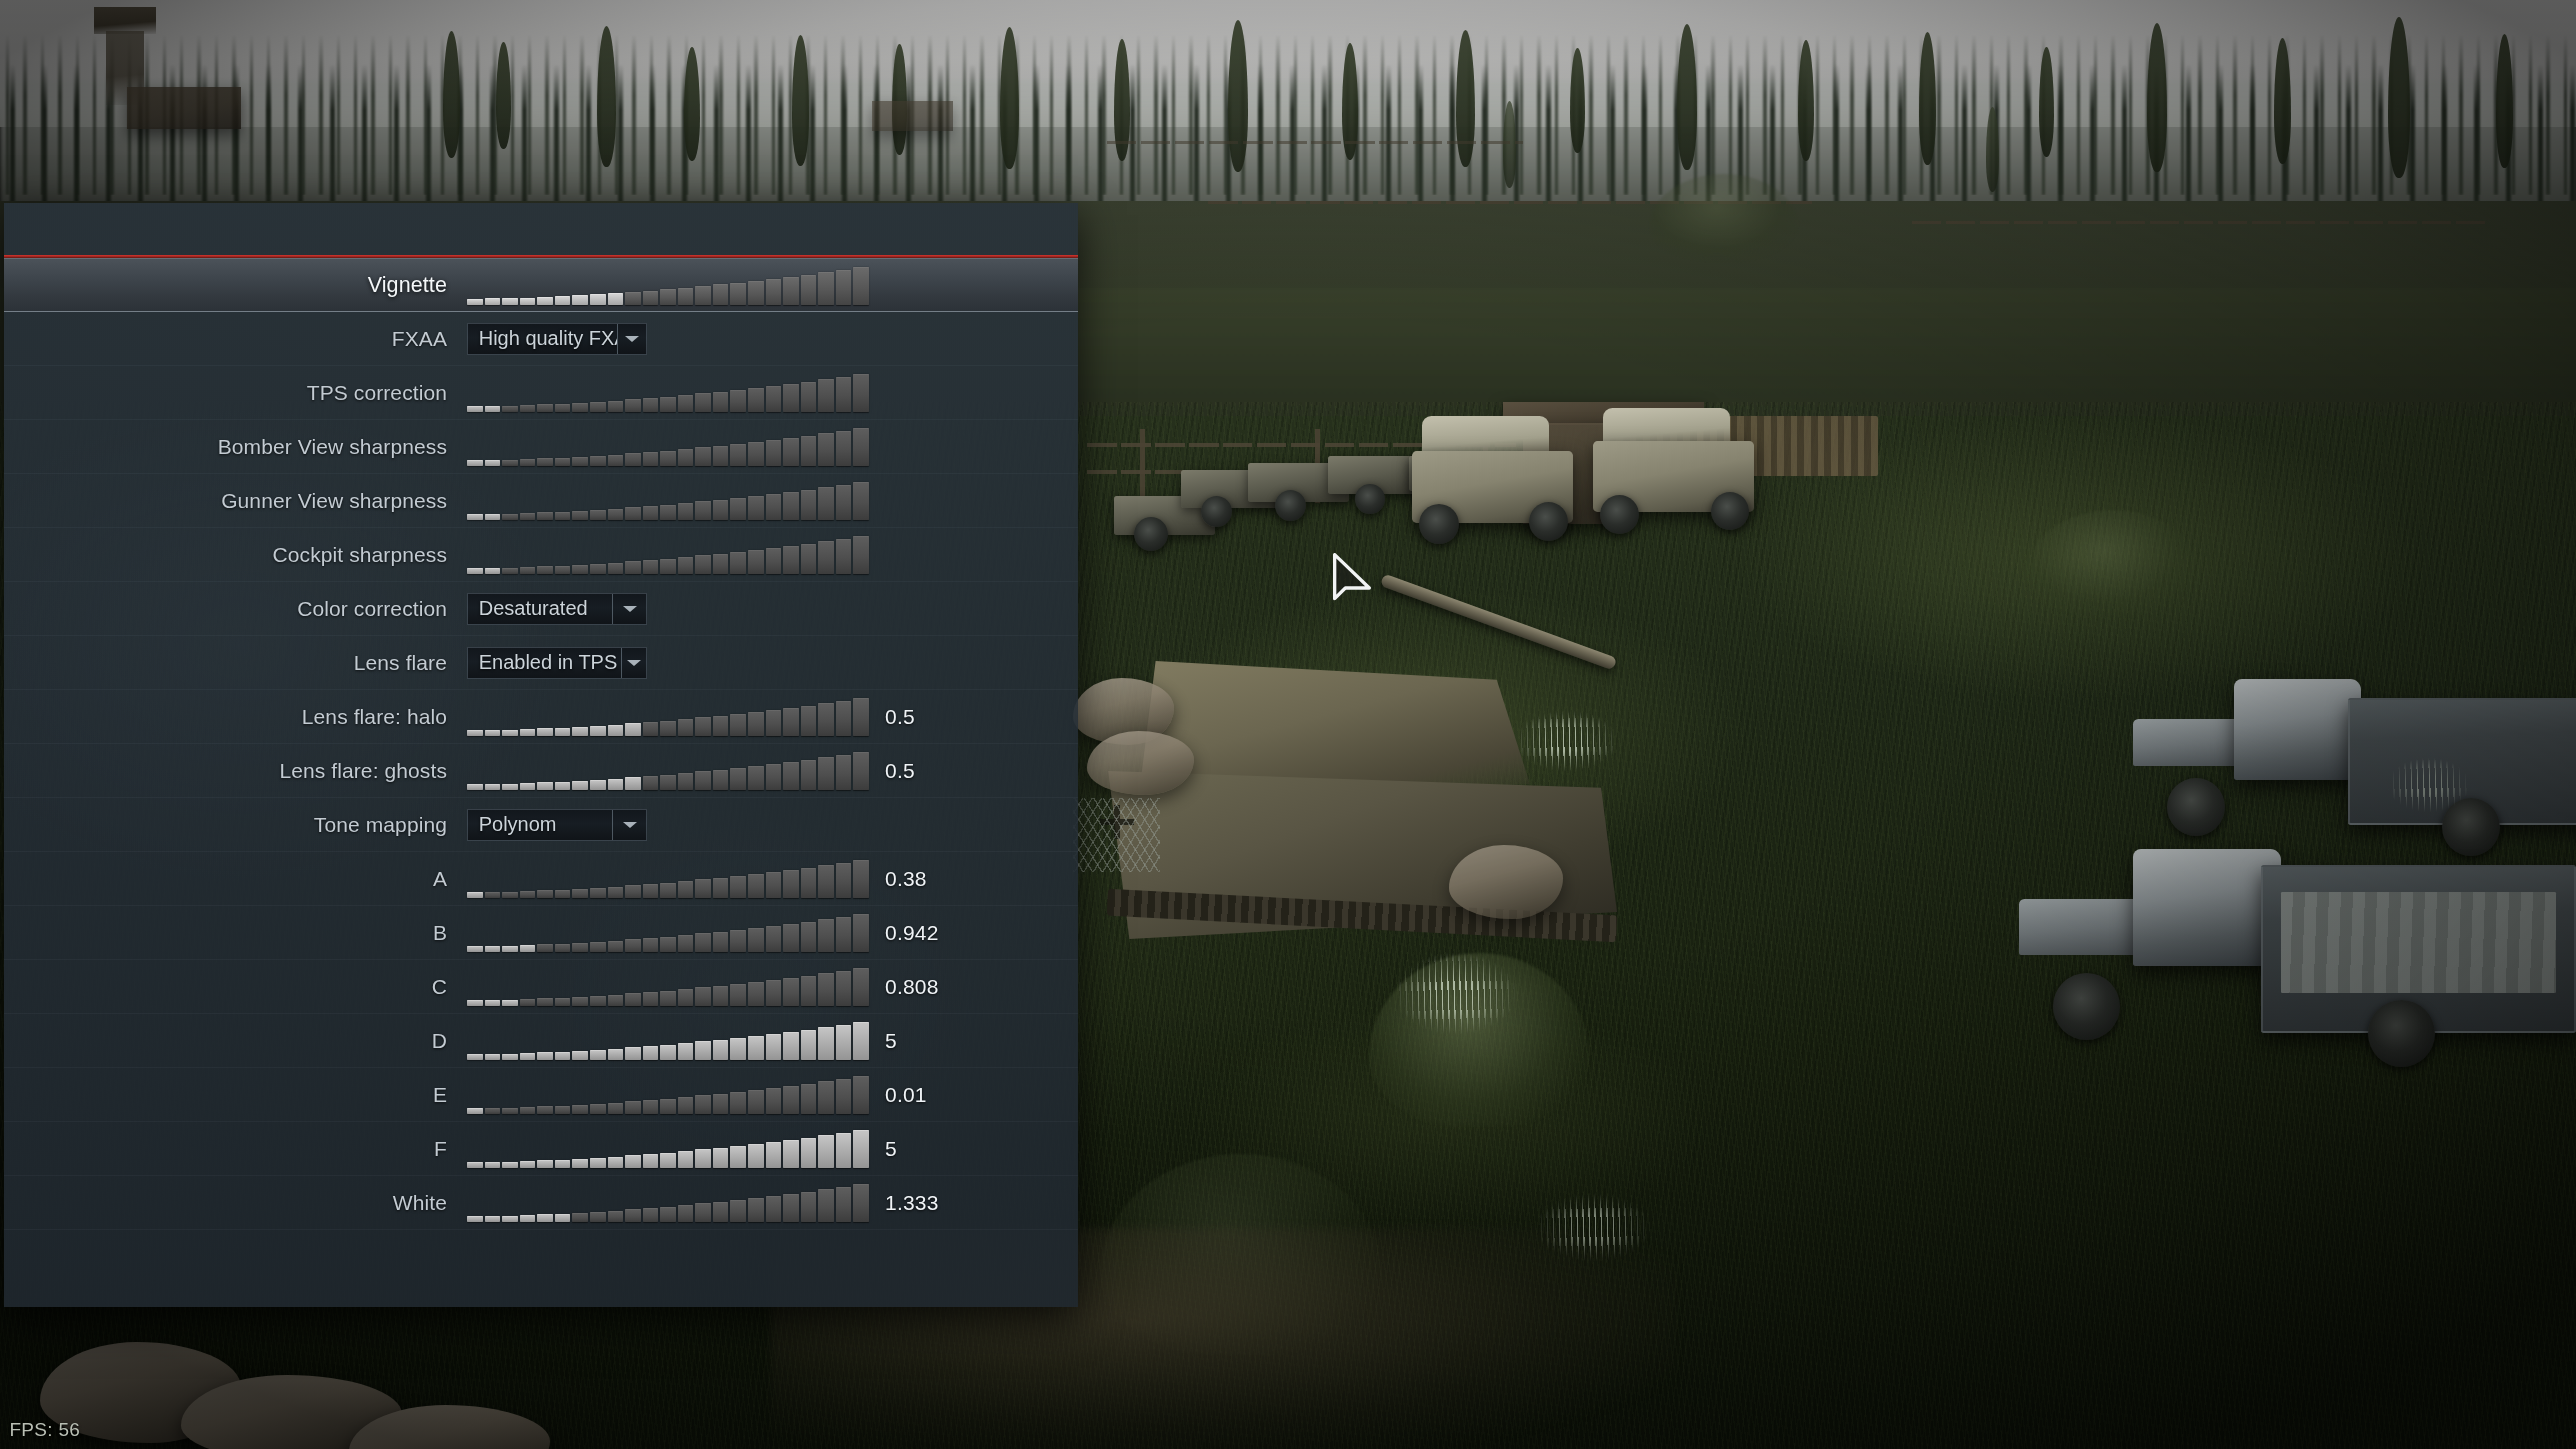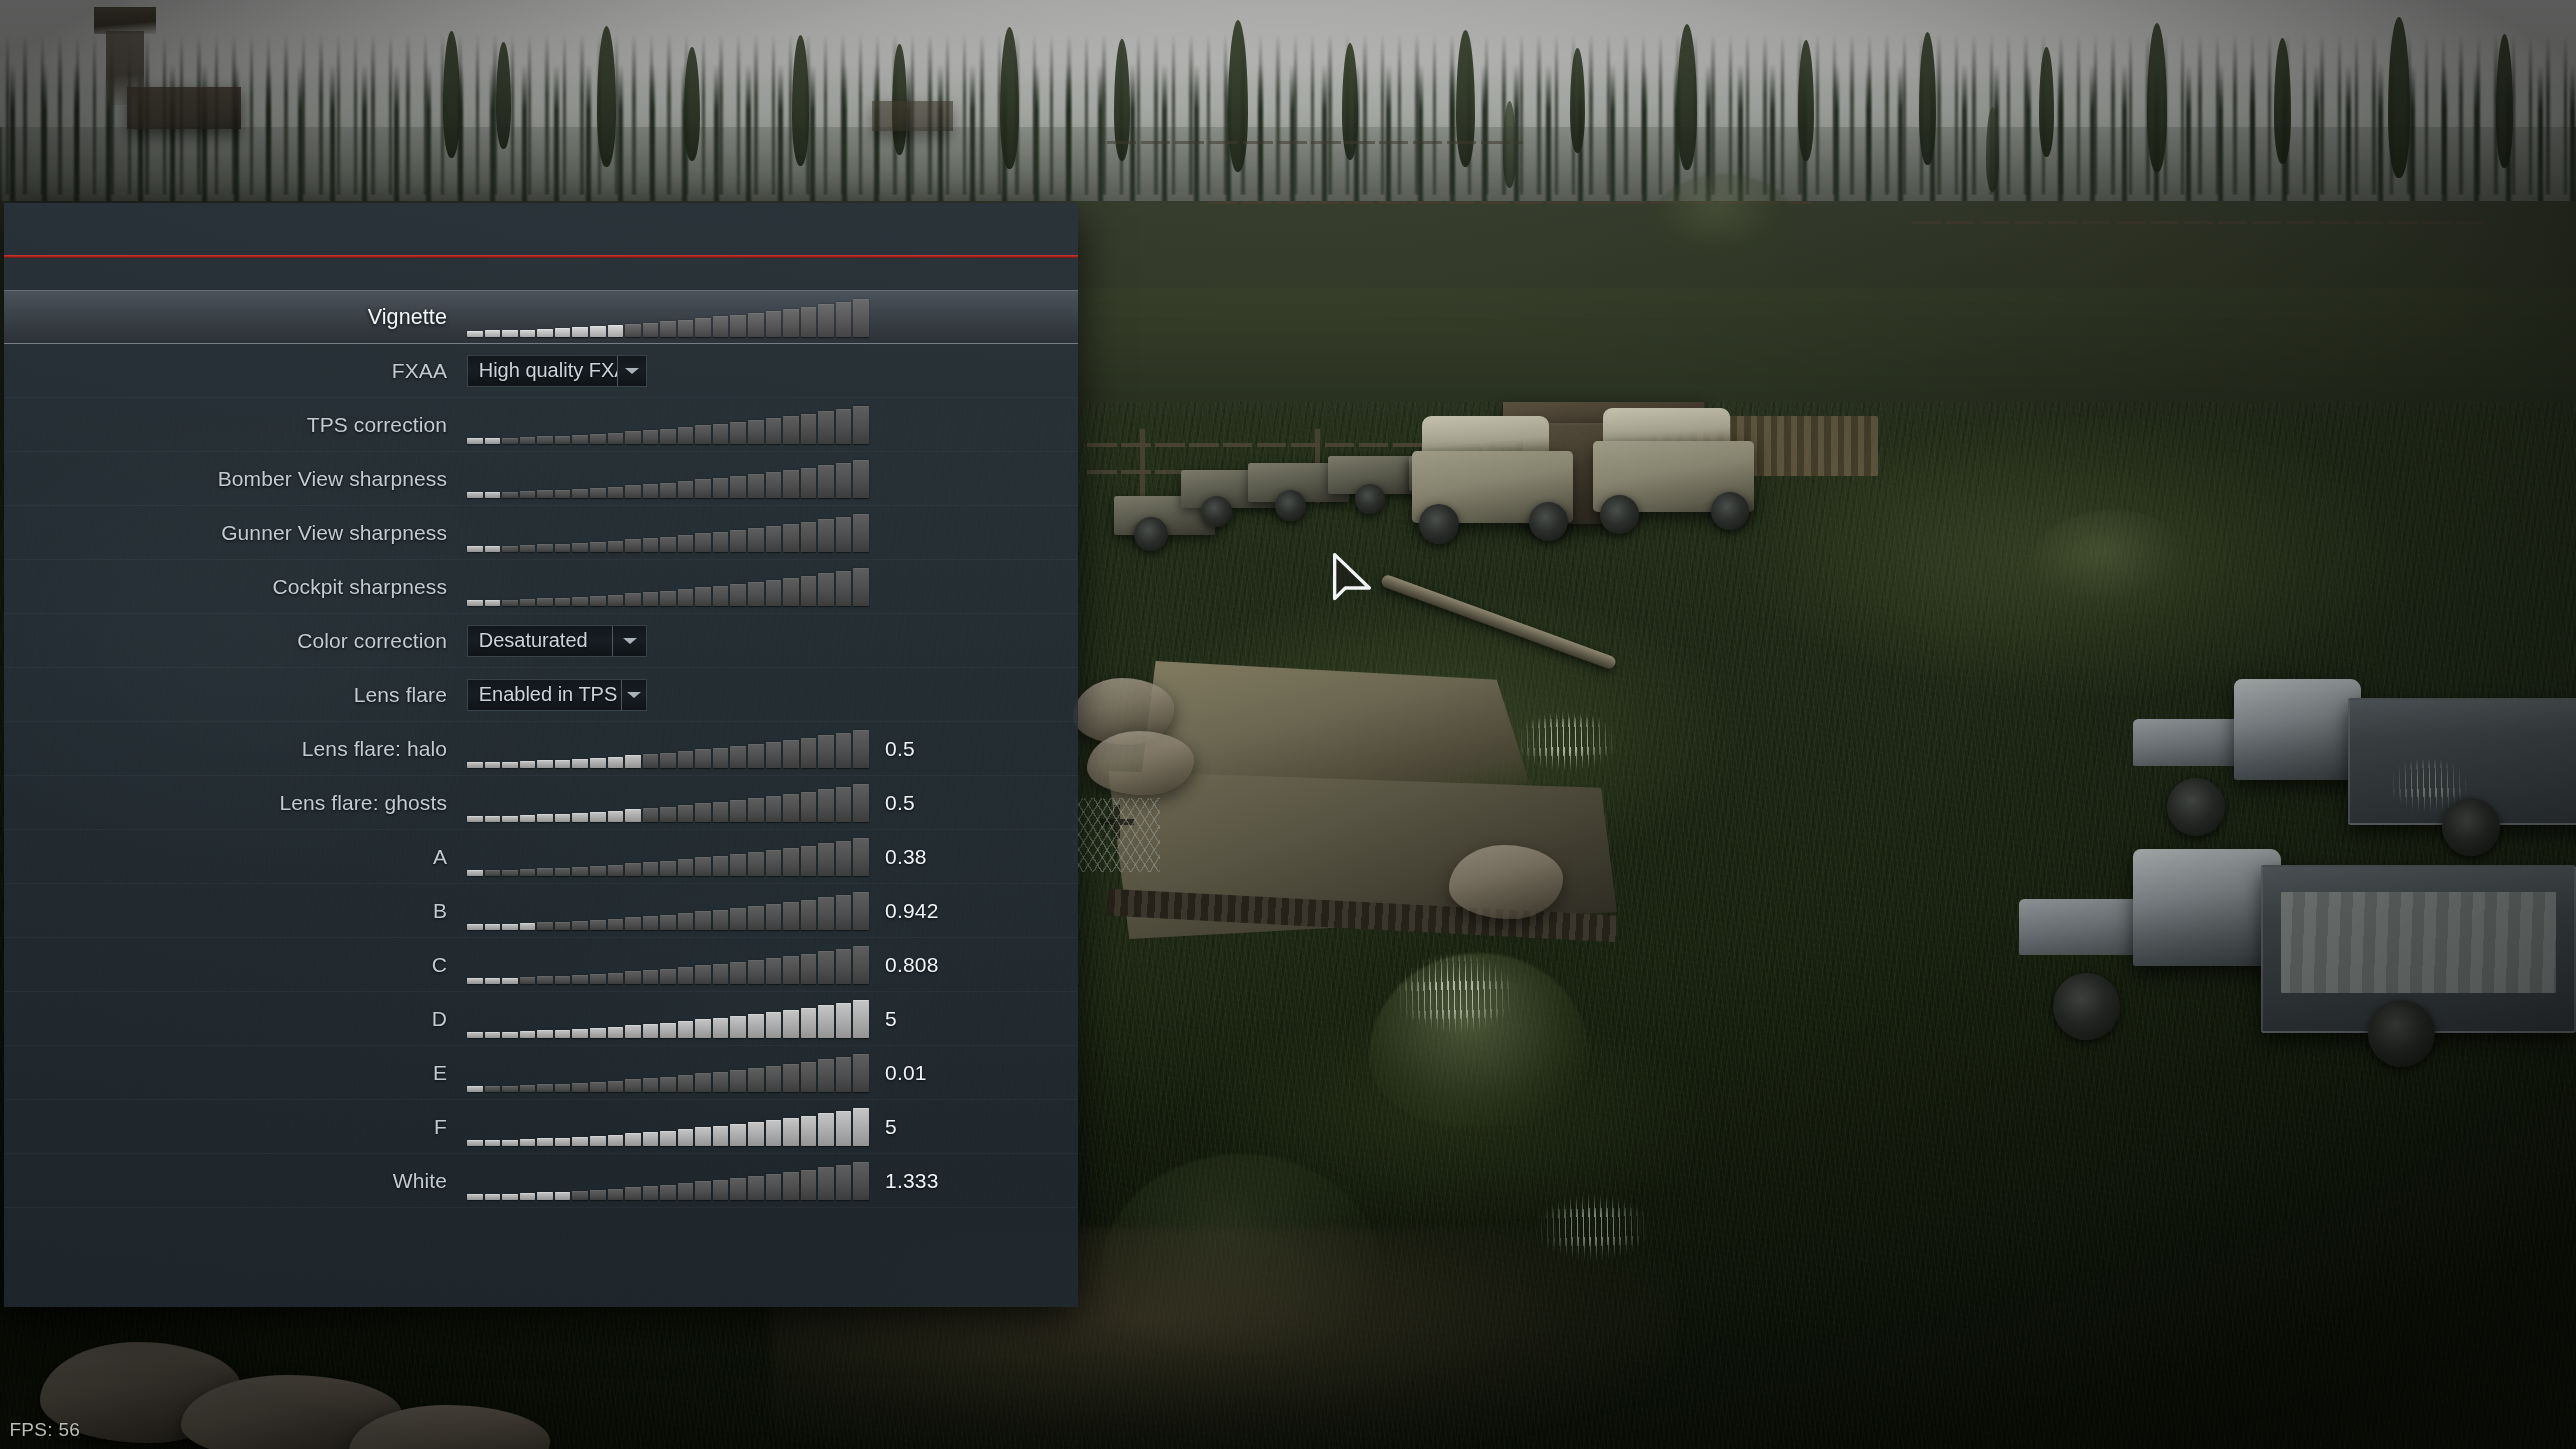--- a/index.html
+++ b/index.html
@@ -229,21 +229,21 @@
   }
   #closebtn {
     position:absolute; left:1005px; top:4px; width:62px; height:44px;
     border:0.7px solid rgba(150,166,180,.42);
     background:linear-gradient(180deg,rgba(88,104,120,.18) 0%,rgba(56,68,80,.30) 55%,rgba(120,138,154,.22) 100%);
     display:flex; align-items:center; justify-content:center;
   }
 
   
   #list {
-    position:absolute; left:0; top:55px; width:1074px; height:991px; overflow:hidden;margin-top:32px;
+    position:absolute; left:0; top:55px; width:1074px; height:991px; overflow:hidden;
   }
   .row {
     position:relative; height:54px; display:flex; align-items:center;
     border-bottom:0.7px solid rgba(160,180,198,.055);
   }
   .row.hl {
     background:linear-gradient(180deg,#4b5259 0%,#3d444b 40%,#33393f 72%,#2c3238 100%);
     border-top:0.7px solid rgba(186,200,212,.40);
     border-bottom:0.7px solid rgba(186,200,212,.38);
   }
@@ -685,20 +685,29 @@
           <div class="sbar" style="height: 26px;"></div>
           <div class="sbar" style="height: 28px;"></div>
           <div class="sbar" style="height: 30px;"></div>
           <div class="sbar" style="height: 33px;"></div>
           <div class="sbar" style="height: 35px;"></div>
           <div class="sbar" style="height: 38px;"></div>
         </div>
         <div class="row-value">0.5</div>
       </div>
       <div class="row">
+        <div class="row-label">Tone mapping</div>
+        <div class="dropbox">
+          <div class="dtxt">Polynom</div>
+          <div class="darrow">
+            <div class="chev"></div>
+          </div>
+        </div>
+      </div>
+      <div class="row">
         <div class="row-label">A</div>
         <div class="slider">
           <div class="sbar on" style="height: 6px;"></div>
           <div class="sbar" style="height: 6.2px;"></div>
           <div class="sbar" style="height: 6.5px;"></div>
           <div class="sbar" style="height: 7px;"></div>
           <div class="sbar" style="height: 7.6px;"></div>
           <div class="sbar" style="height: 8.4px;"></div>
           <div class="sbar" style="height: 9.3px;"></div>
           <div class="sbar" style="height: 10.3px;"></div>

